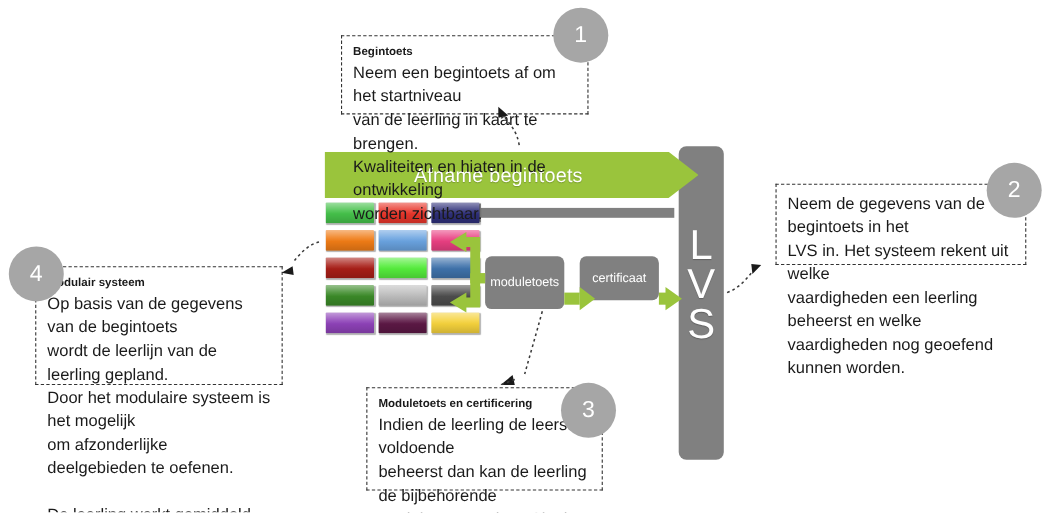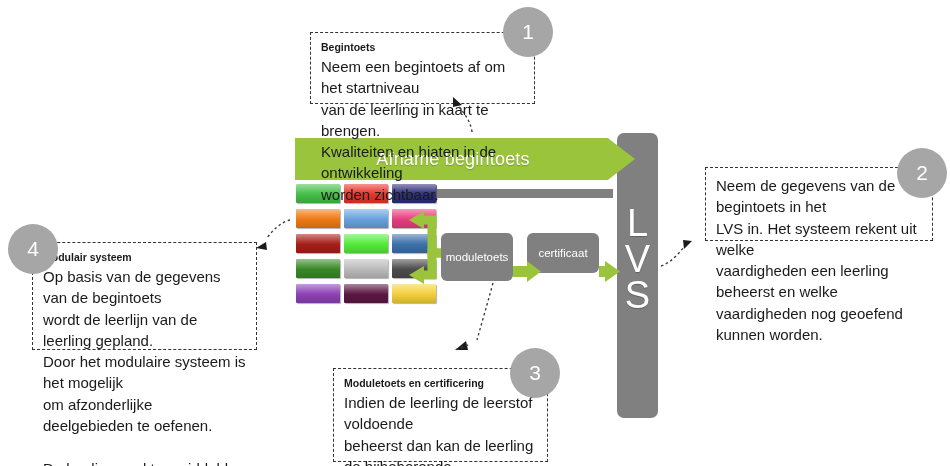--- a/index.html
+++ b/index.html
@@ -266,21 +266,21 @@
   <div class="callout" style="left:705px; top:167px; width:228px; height:74px;">
     <div class="c-body">Neem de gegevens van de begintoets in het
 LVS in. Het systeem rekent uit welke
 vaardigheden een leerling beheerst en welke
 vaardigheden nog geoefend kunnen worden.</div>
   </div>
   <div class="num-circle" style="left:897px; top:148px;">
     <span>2</span>
   </div>
 
-  <div class="callout" style="left:333px; top:368px; width:215px; height:94px;">
+  <div class="callout" style="left:333px; top:352px; width:215px; height:94px;">
     <div class="c-title">Moduletoets en certificering</div>
     <div class="c-body">Indien de leerling de leerstof voldoende
 beheerst dan kan de leerling de bijbehorende
 moduletoets maken. Als de leerling de toets
 met goed gevolg aflegt (score &gt; 80%) dan kan
 de leerling een certificaat voor de
 betreffende module ontvangen.</div>
   </div>
   <div class="num-circle" style="left:510px; top:348px;">
     <span>3</span>

